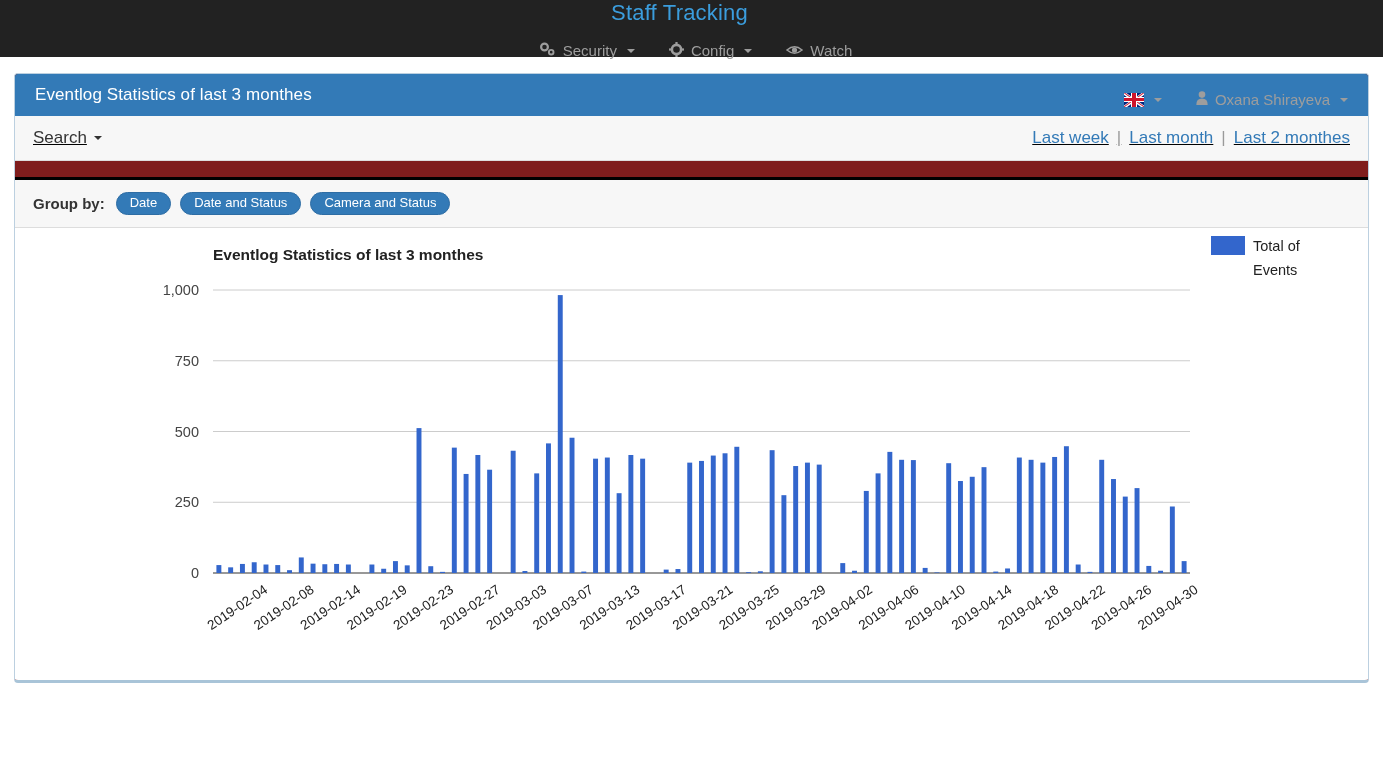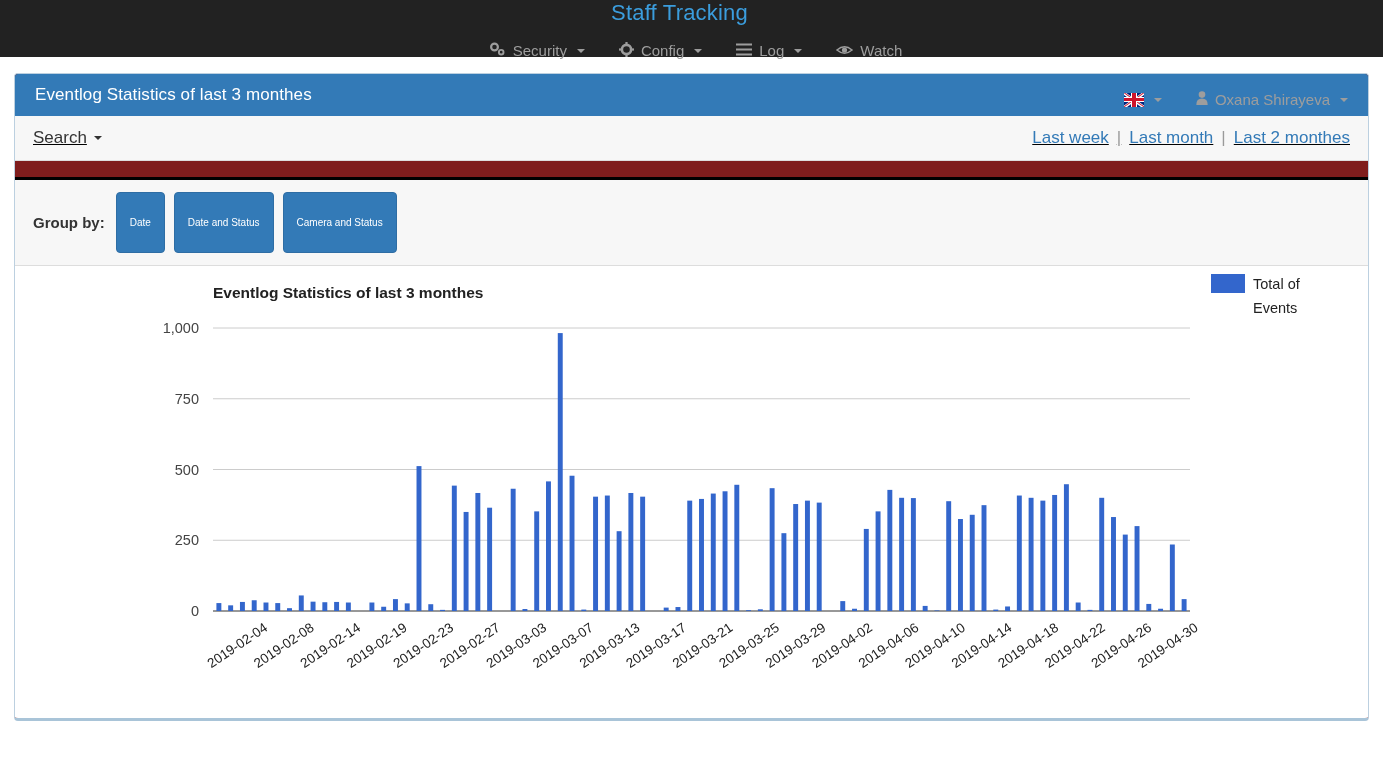--- a/index.html
+++ b/index.html
@@ -145,23 +145,23 @@
   .groupbar-label {
     font-weight: bold;
     font-size: 15px;
     color: #333333;
     margin-right: 2px;
   }
   .btn {
     background: #337ab7;
     border: 1px solid #2e6da4;
     color: #ffffff;
-    border-radius: 4px;
-    font-size: 10px;
-    padding: 23px 13px;
+    border-radius: 15px;
+    font-size: 13px;
+    padding: 2px 13px;
     cursor: pointer;
     font-family: "Liberation Sans", sans-serif;
     line-height: 1.3;
   }
 
   
   .chart-area {
     background: #ffffff;
     padding: 0;
     position: relative;
@@ -195,31 +195,20 @@
           <rect x="6.4" y="0" width="2.2" height="3" fill="#9d9d9d"></rect>
           <rect x="6.4" y="12" width="2.2" height="3" fill="#9d9d9d"></rect>
           <rect x="0" y="6.4" width="3" height="2.2" fill="#9d9d9d"></rect>
           <rect x="12" y="6.4" width="3" height="2.2" fill="#9d9d9d"></rect>
         </svg>
       </span>
       <span>Config</span>
       <i class="caret"></i>
     </a>
 
-    <a class="nav-item">
-      <span class="icon-svg">
-        <svg width="16" height="13" viewBox="0 0 16 13">
-          <rect x="0" y="0.5" width="16" height="2" fill="#9d9d9d"></rect>
-          <rect x="0" y="5.5" width="16" height="2" fill="#9d9d9d"></rect>
-          <rect x="0" y="10.5" width="16" height="2" fill="#9d9d9d"></rect>
-        </svg>
-      </span>
-      <span>Log</span>
-      <i class="caret"></i>
-    </a>
 
 
     <a class="nav-item">
       <span class="icon-svg">
         <svg width="17" height="12" viewBox="0 0 17 12">
           <path d="M1 6 Q8.5 -0.5 16 6 Q8.5 12.5 1 6 Z" fill="none" stroke="#9d9d9d" stroke-width="1.5"></path>
           <circle cx="8.5" cy="6" r="2.6" fill="#9d9d9d"></circle>
         </svg>
       </span>
       <span>Watch</span>

